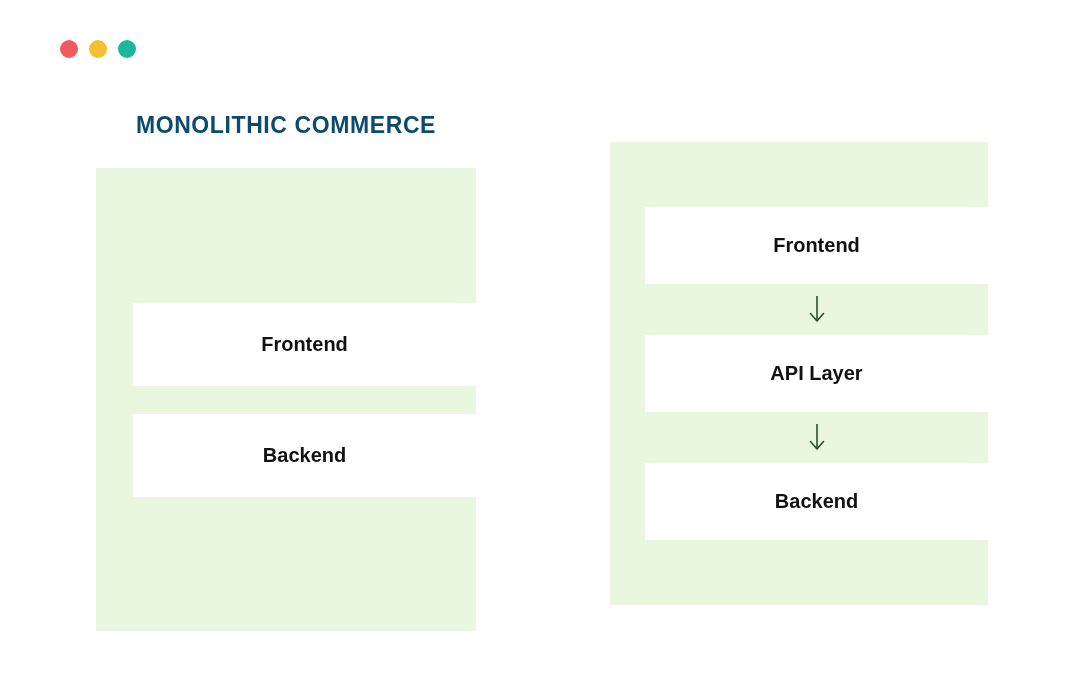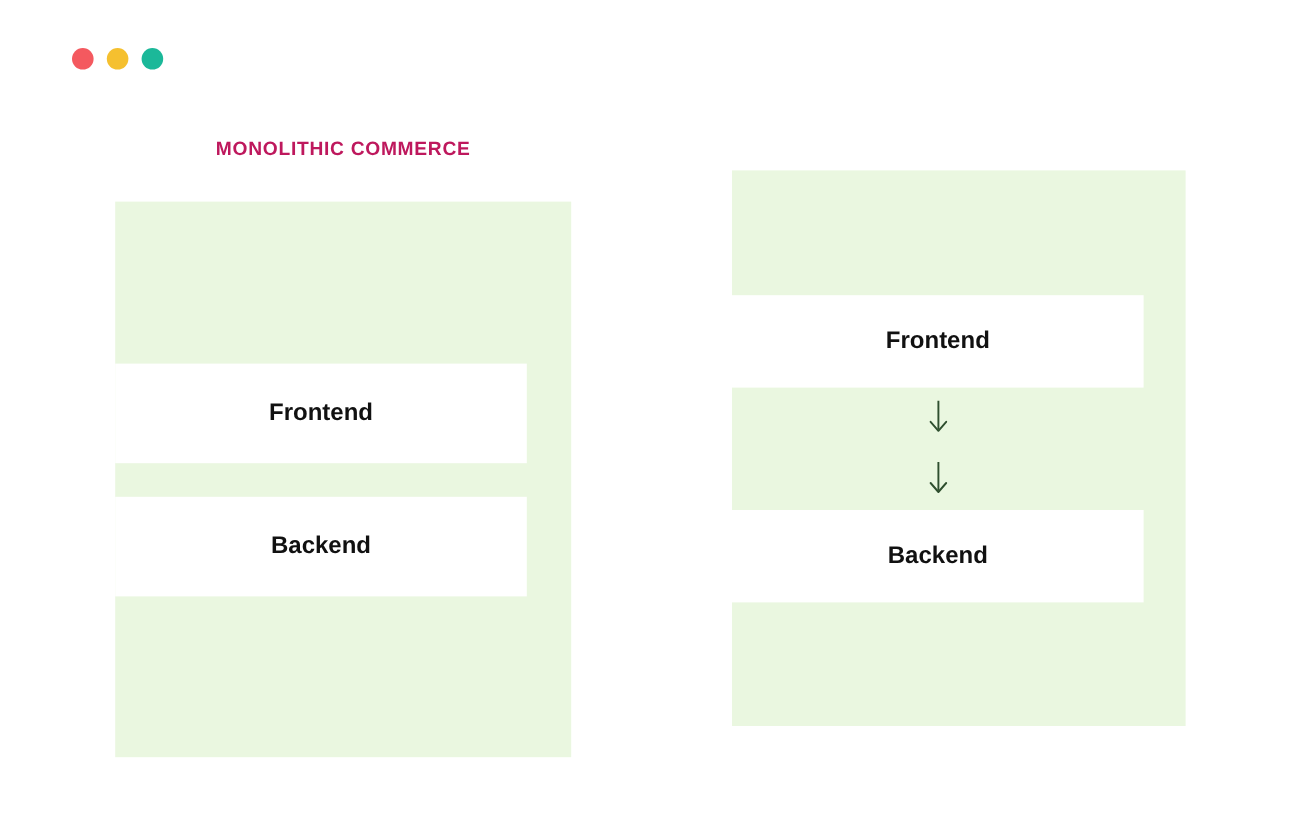--- a/index.html
+++ b/index.html
@@ -48,37 +48,37 @@
   }
 
   .column {
     position: absolute;
     top: 112px;
   }
   .column-left  { left: 96px;  width: 380px; }
   .column-right { left: 610px; width: 378px; }
 
   .column-title {
-    font-size: 16px;
+    font-size: 23px;
     font-weight: bold;
     letter-spacing: 0.6px;
-    color: #be185d;
+    color: #0c4a6e;
     text-align: center;
     line-height: 26px;
     width: 100%;
     white-space: nowrap;
   }
 
   .panel {
     margin-top: 30px;
     background: #eaf7e0;
     width: 100%;
     display: flex;
     flex-direction: column;
-    align-items: flex-start;
+    align-items: flex-end;
   }
   .panel-left  { height: 463px; justify-content: center; }
   .panel-right { height: 463px; justify-content: center; }
 
   
   .card {
     background: #ffffff;
     width: 343px;
     display: flex;
     align-items: center;
@@ -147,20 +147,23 @@
             <span>Frontend</span>
           </div>
 
           <div class="arrow">
             <svg width="20" height="30" viewBox="0 0 20 30" aria-hidden="true">
               <line x1="10" y1="1" x2="10" y2="25" stroke="#2f4f2f" stroke-width="1.6"></line>
               <polyline points="3.5,18.5 10,26 16.5,18.5" fill="none" stroke="#2f4f2f" stroke-width="1.6" stroke-linecap="round" stroke-linejoin="round"></polyline>
             </svg>
           </div>
 
+          <div class="card card-right">
+            <span>API Layer</span>
+          </div>
 
           <div class="arrow">
             <svg width="20" height="30" viewBox="0 0 20 30" aria-hidden="true">
               <line x1="10" y1="1" x2="10" y2="25" stroke="#2f4f2f" stroke-width="1.6"></line>
               <polyline points="3.5,18.5 10,26 16.5,18.5" fill="none" stroke="#2f4f2f" stroke-width="1.6" stroke-linecap="round" stroke-linejoin="round"></polyline>
             </svg>
           </div>
 
           <div class="card card-right">
             <span>Backend</span>

